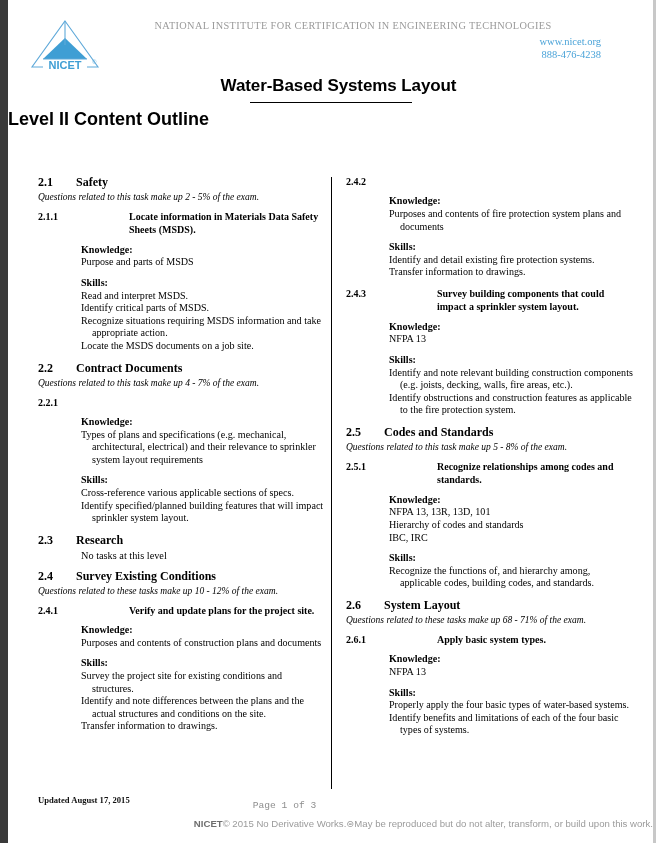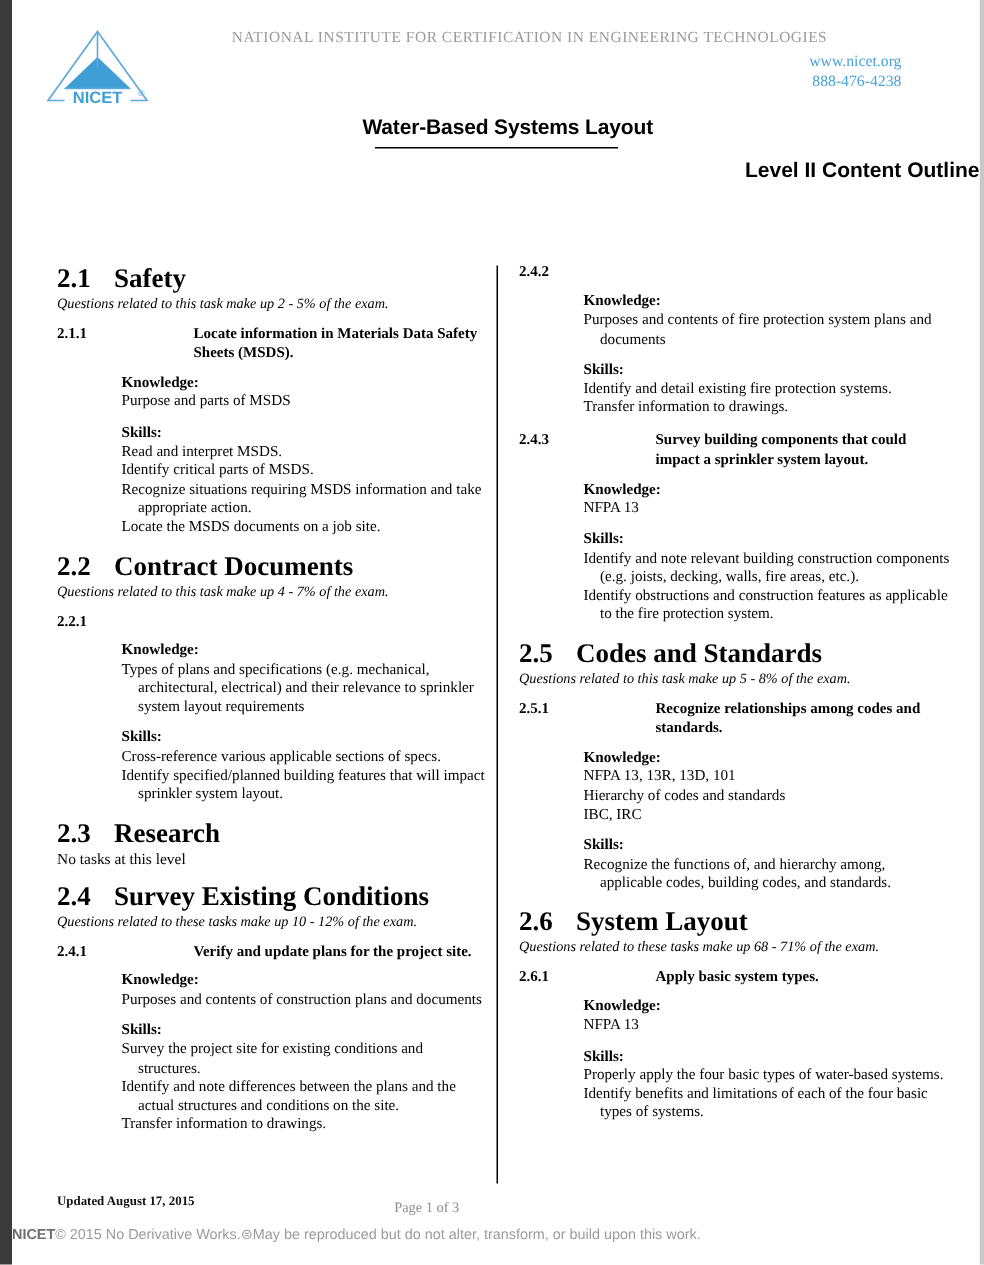--- a/index.html
+++ b/index.html
@@ -72,35 +72,35 @@
     line-height: 12.5px;
     color: #4aa3d8;
   }
 
   
   .doc-title {
     margin-top: 8px;
     text-align: center;
     font-family: "Liberation Sans", sans-serif;
     font-weight: bold;
-    font-size: 14px;
+    font-size: 17px;
     letter-spacing: -0.1px;
     padding-left: 16px;
   }
   .title-rule {
     width: 162px;
     height: 0;
     border-top: 1.4px solid #000;
     margin: 6px auto 6px auto;
   }
   .doc-subtitle {
-    text-align: right;
+    text-align: left;
     font-family: "Liberation Sans", sans-serif;
     font-weight: bold;
-    font-size: 14px;
+    font-size: 18px;
   }
   .doc-note {
     margin-top: 13px;
     text-align: center;
     font-family: "Liberation Serif", serif;
     font-style: italic;
     font-size: 9.6px;
     line-height: 12.5px;
     color: #1a1a1a;
   }
@@ -130,39 +130,40 @@
   }
 
   
   .task-group { margin-bottom: 0; }
 
   .group-head {
     display: flex;
     align-items: baseline;
     font-family: "Liberation Serif", serif;
     font-weight: bold;
-    font-size: 18px;
+    font-size: 12px;
     margin-bottom: 1px;
   }
   .group-num {
     width: 38px;
     flex: 0 0 38px;
   }
   .group-title { flex: 1; }
 
   .group-pct {
     font-family: "Liberation Serif", serif;
     font-style: italic;
     font-size: 9.5px;
     margin-bottom: 7px;
     line-height: 12px;
   }
   .group-note {
     font-family: "Liberation Serif", serif;
     font-size: 10.3px;
+    margin-left: 43px;
     margin-bottom: 7px;
     line-height: 13px;
   }
 
   .task {
     margin-bottom: 8px;
   }
   .task-head {
     display: flex;
     align-items: baseline;
@@ -218,30 +219,30 @@
     font-weight: bold;
     font-size: 8.6px;
     color: #111;
   }
   .pageno {
     position: absolute;
     left: 0;
     top: 10px;
     width: 553px;
     text-align: center;
-    font-family: Liberation Serif, serif;
+    font-family: Liberation Mono, monospace;
     font-size: 9.6px;
     color: #8d8d8d;
   }
   .copyline {
     position: absolute;
     left: 0;
     top: 28px;
     width: 645px;
-    text-align: left;
+    text-align: right;
     font-family: "Liberation Sans", sans-serif;
     font-size: 9.6px;
     color: #9b9b9b;
     white-space: nowrap;
   }
   .copyline .brand {
     font-weight: bold;
     color: #6e6e6e;
   }
   .copyline .sym {

